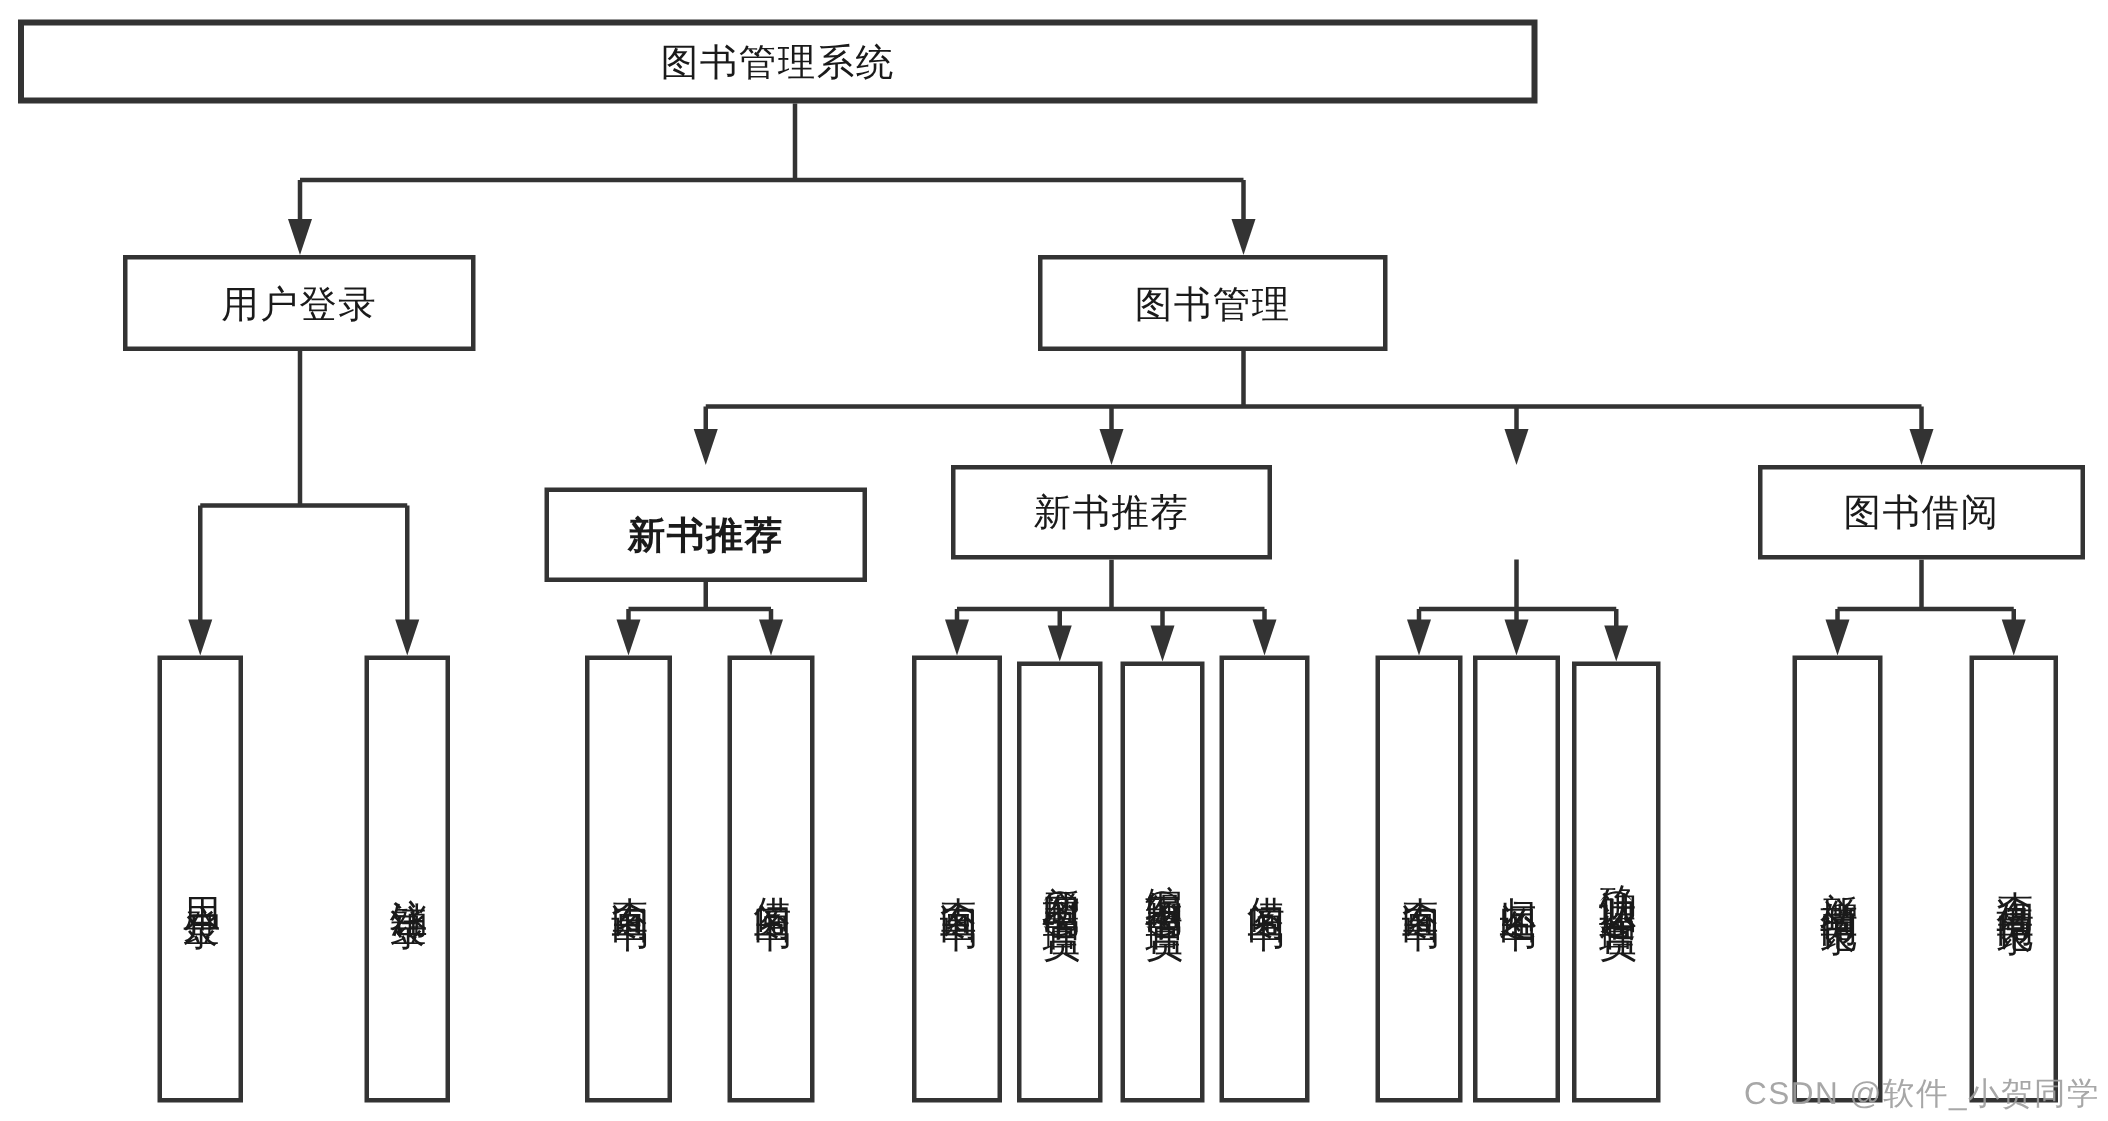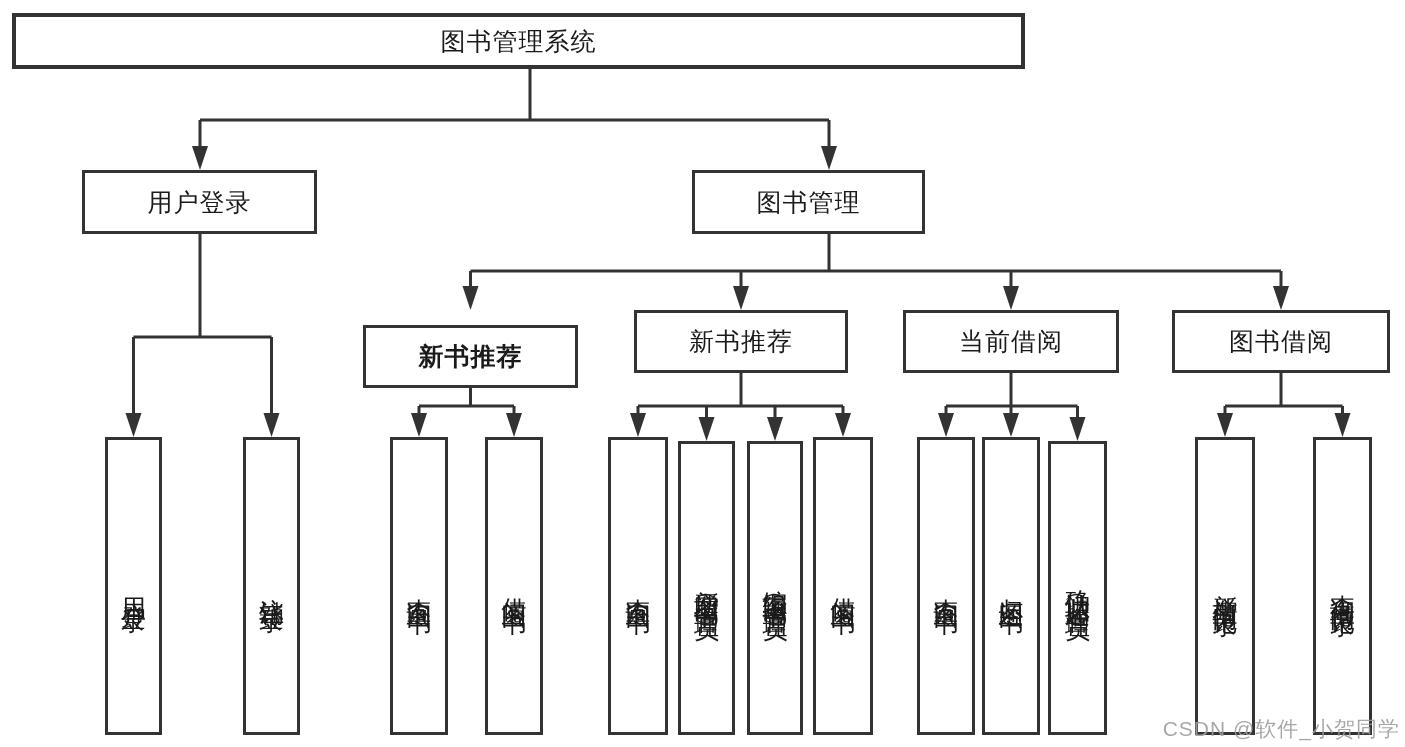--- a/index.html
+++ b/index.html
@@ -116,21 +116,20 @@
     <polygon points="1334.5,413 1350.5,413 1342.5,437"></polygon>
   </svg>
 
   <div class="node root-node" style="left:12px; top:13px; width:1013px; height:56px;">图书管理系统</div>
 
   <div class="node" style="left:82px; top:170px; width:235px; height:64px;">用户登录</div>
   <div class="node" style="left:692px; top:170px; width:233px; height:64px;">图书管理</div>
 
   <div class="node" style="left:363px; top:325px; width:215px; height:63px;font-weight:bold;">新书推荐</div>
   <div class="node" style="left:634px; top:310px; width:214px; height:63px;">新书推荐</div>
-  <div class="node" style="left:903px; top:310px; width:216px; height:63px;">当前借阅</div>
   <div class="node" style="left:1172px; top:310px; width:218px; height:63px;">图书借阅</div>
 
   <div class="leaf" style="left:105px; width:57px;">用户登录</div>
   <div class="leaf" style="left:243px; width:57px;">注销登录</div>
 
   <div class="leaf" style="left:390px; width:58px;">查询图书</div>
   <div class="leaf" style="left:485px; width:58px;">借阅图书</div>
 
   <div class="leaf" style="left:608px; width:60px;">查询图书</div>
   <div class="leaf tall-label" style="left:678px; width:57px;">新增图书（管理员）</div>

